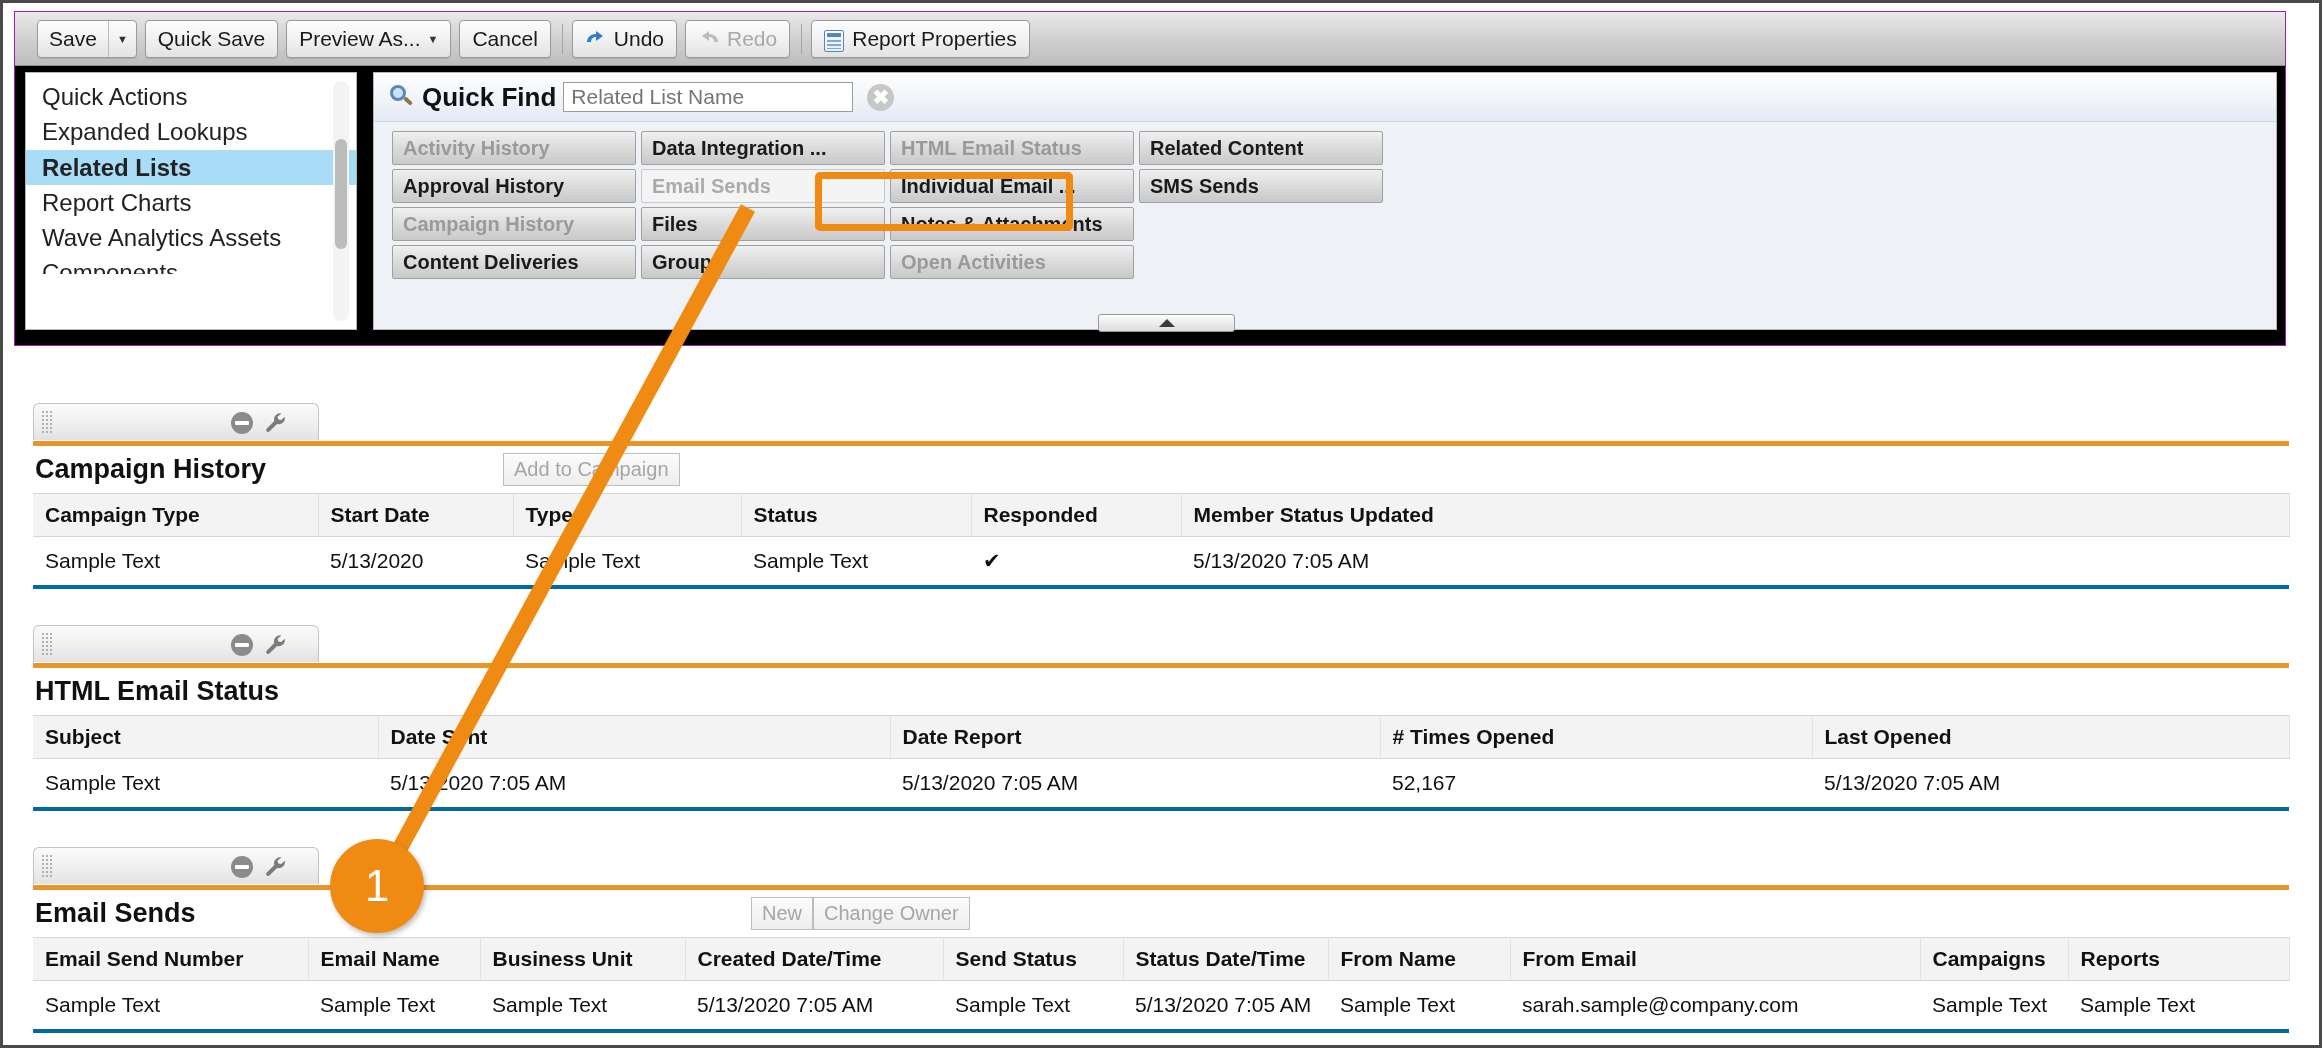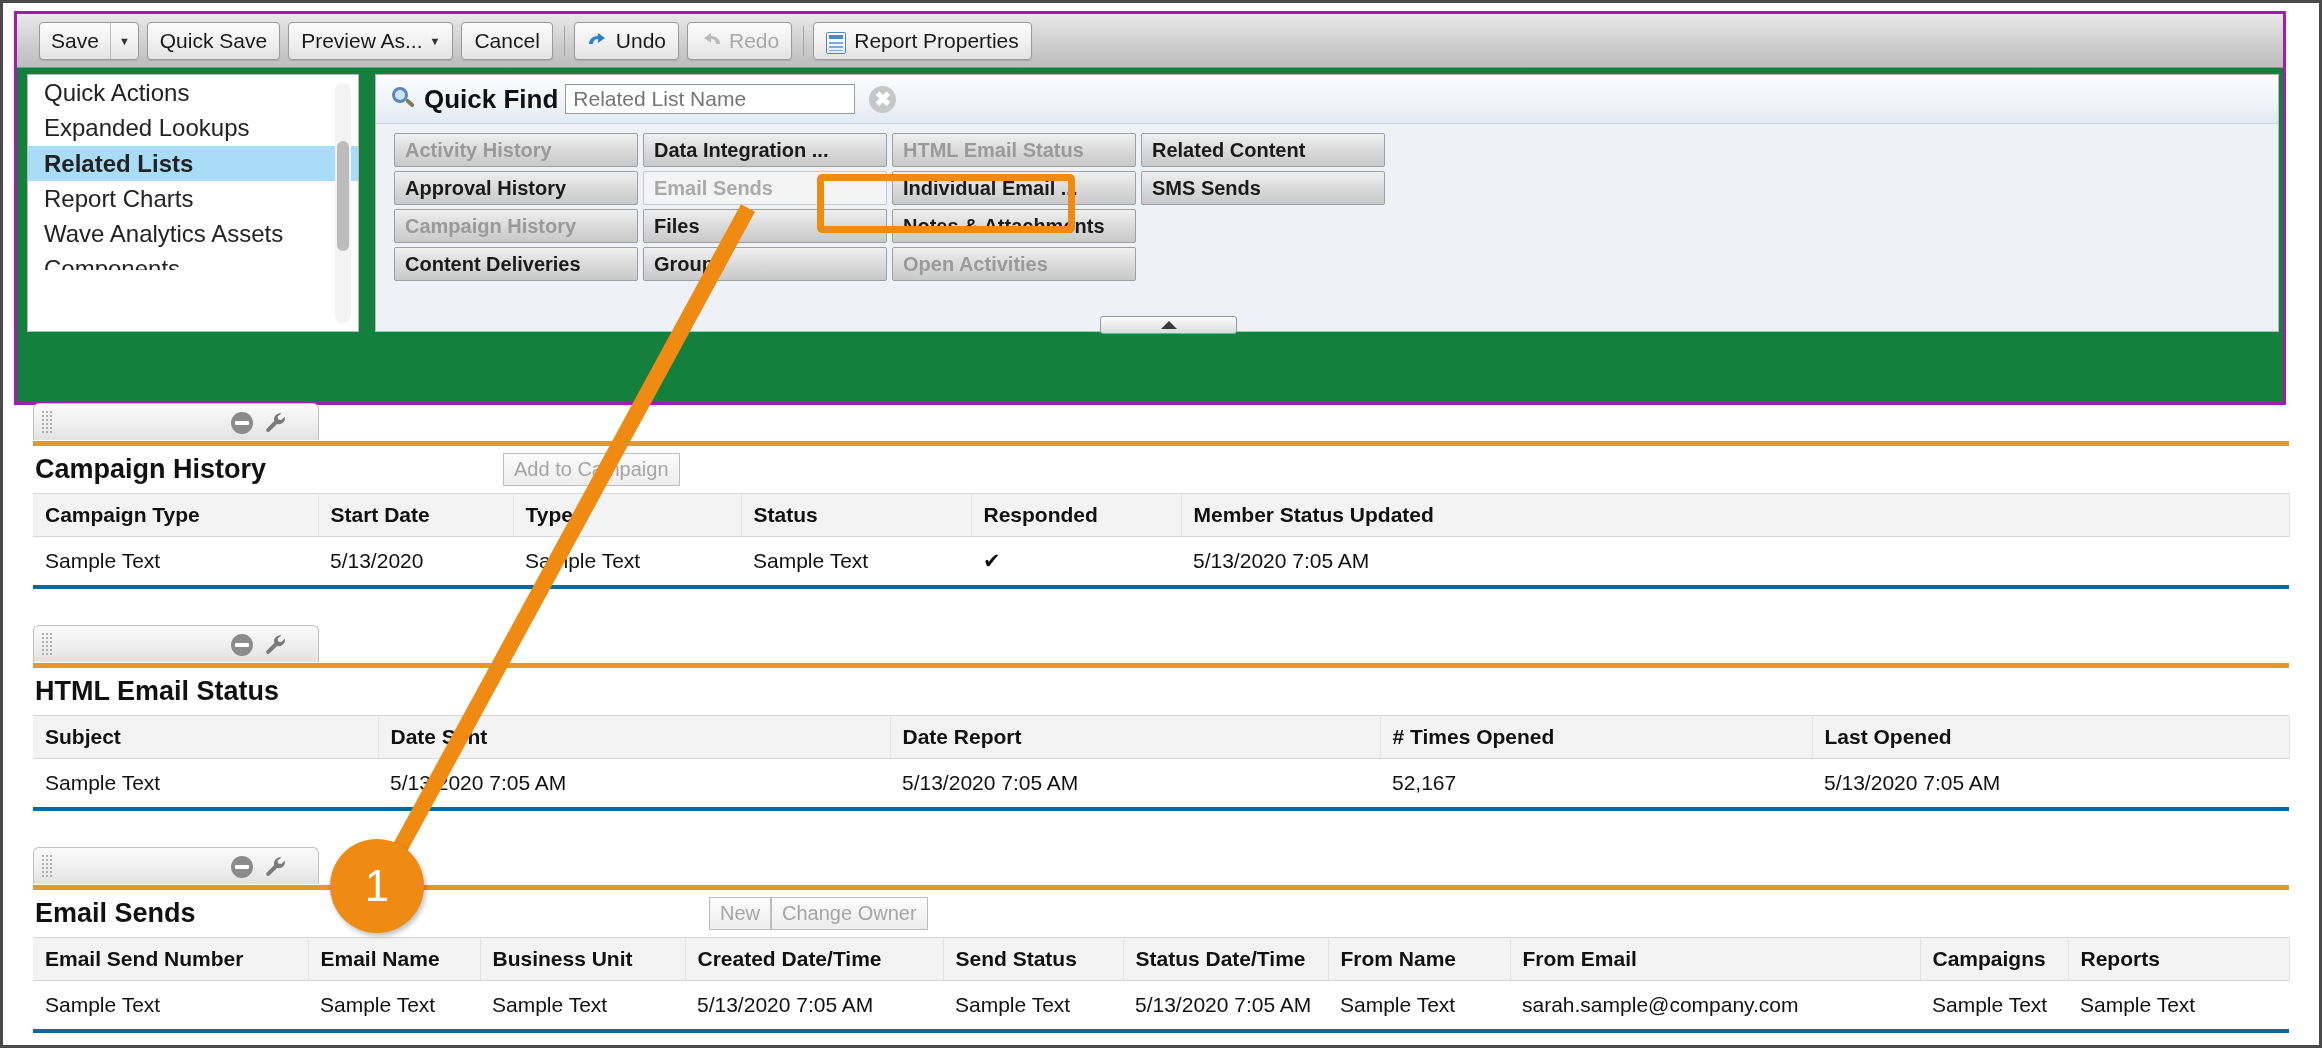--- a/index.html
+++ b/index.html
@@ -8,22 +8,22 @@
     background:#ffffff;
     font-family:"Liberation Sans", sans-serif;
     overflow:hidden;
     position:relative;
   }
   
   #page{position:absolute;inset:0;border:3px solid #4a4a4a;box-sizing:border-box;background:#fff;}
 
   
   #editor{
-    position:absolute;left:11px;top:8px;width:2272px;height:394px;
-    background:#15803d;border:3px solid #a21caf;box-sizing:border-box;
+    position:absolute;left:11px;top:8px;width:2272px;height:335px;
+    background:#000000;border:1px solid #a21caf;box-sizing:border-box;
   }
   #toolbar{
     position:absolute;left:0;top:0;right:0;height:54px;
     background:linear-gradient(to bottom,#e9e9e9 0%,#cfcfcf 55%,#bdbdbd 100%);
     border-bottom:1px solid #8f8f8f;
     display:flex;align-items:center;padding-left:22px;gap:0px;box-sizing:border-box;
   }
   .tb-btn{
     height:36px;display:flex;align-items:center;
     background:linear-gradient(to bottom,#fdfdfd 0%,#f1f1f1 50%,#e3e3e3 100%);
@@ -219,21 +219,21 @@
       <div class="tb-sep"></div>
       <div class="tb-btn">
         <span class="ic-layout"></span>
         <span>Report Properties</span>
       </div>
     </div>
 
     <div id="editor-body">
 
       <div id="sidebar">
-        <div style="">
+        <div style="padding-top:6px;">
           <div class="side-item">
             <span>Quick Actions</span>
           </div>
           <div class="side-item">
             <span>Expanded Lookups</span>
           </div>
           <div class="side-item active">
             <span>Related Lists</span>
           </div>
           <div class="side-item">
@@ -429,21 +429,21 @@
         <span class="ic-wrench">
           <svg width="26" height="26" viewBox="0 0 26 26">
             <path d="M18.5 3.5a6 6 0 0 0-7.2 7.6L3.6 18.8a2 2 0 0 0 2.8 2.8l7.7-7.7a6 6 0 0 0 7.6-7.2l-3.4 3.4-3.1-.6-.6-3.1z" fill="#7b7b7b"></path>
           </svg>
         </span>
       </div>
     </div>
     <div class="rl-orangeline"></div>
     <div class="rl-title-row">
       <span class="rl-title">Email Sends</span>
-      <div class="rl-actions" style="left:676px;">
+      <div class="rl-actions" style="left:718px;">
         <span class="rl-act">New</span>
         <span class="rl-act">Change Owner</span>
       </div>
     </div>
     <table class="rl">
       <colgroup>
         <col style="width:275px">
           <col style="width:172px">
           <col style="width:205px">
           <col style="width:258px">

